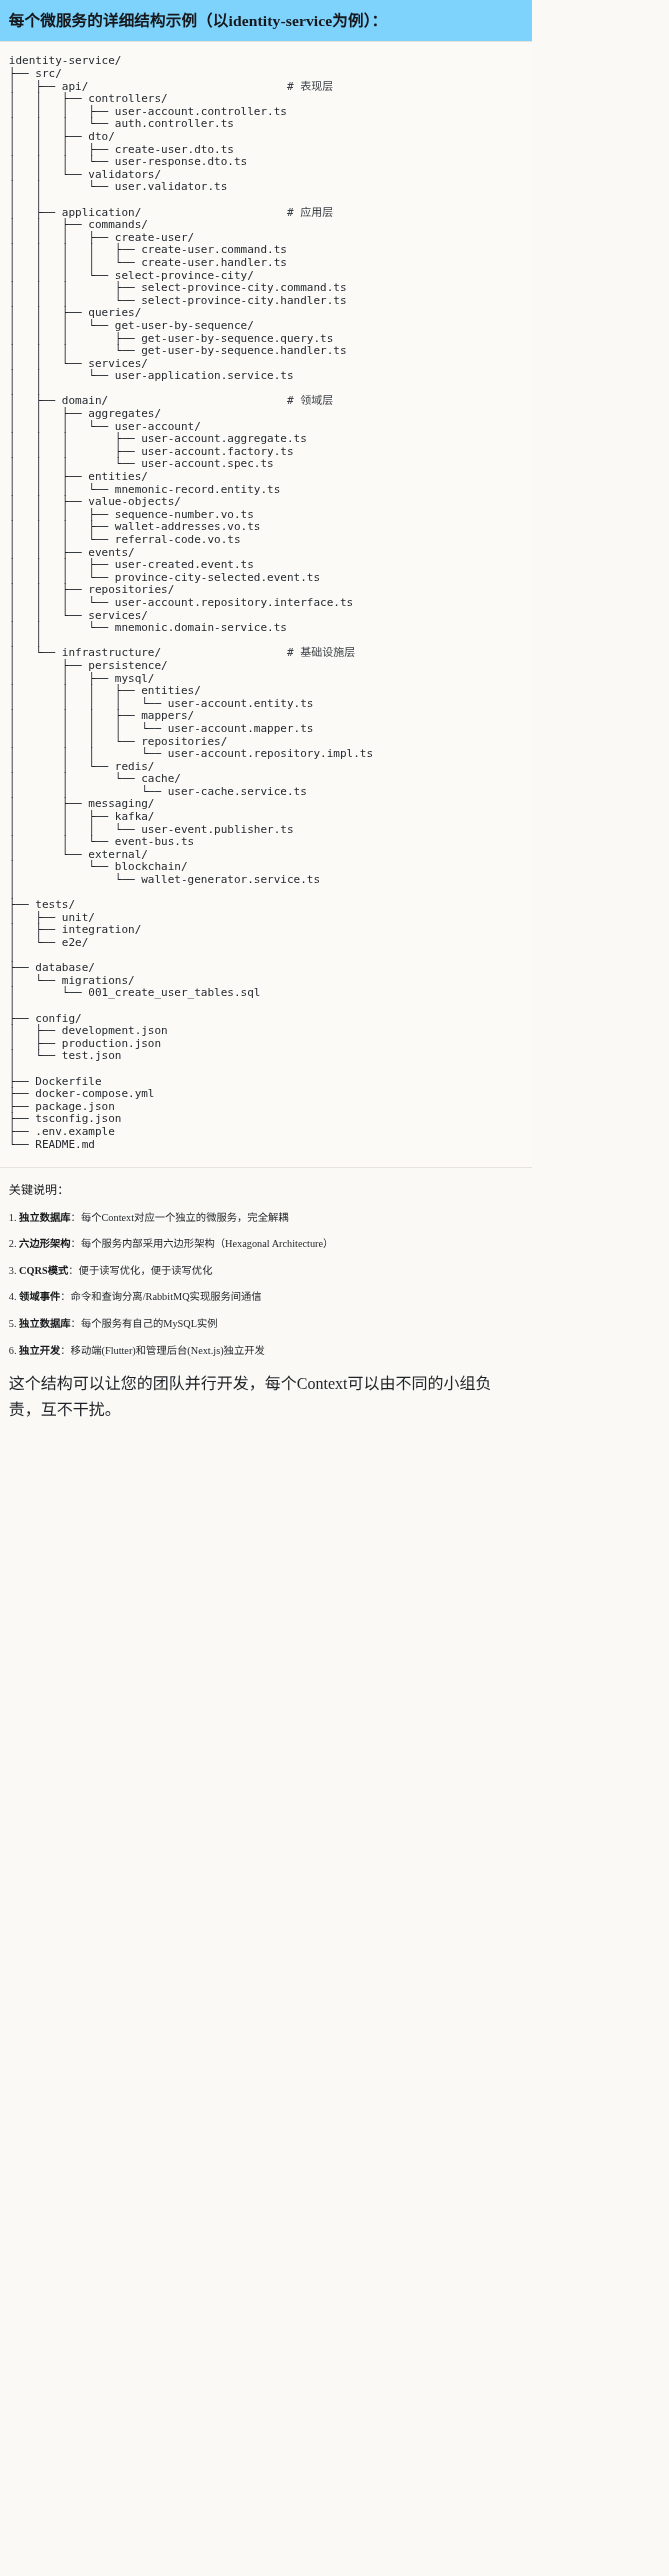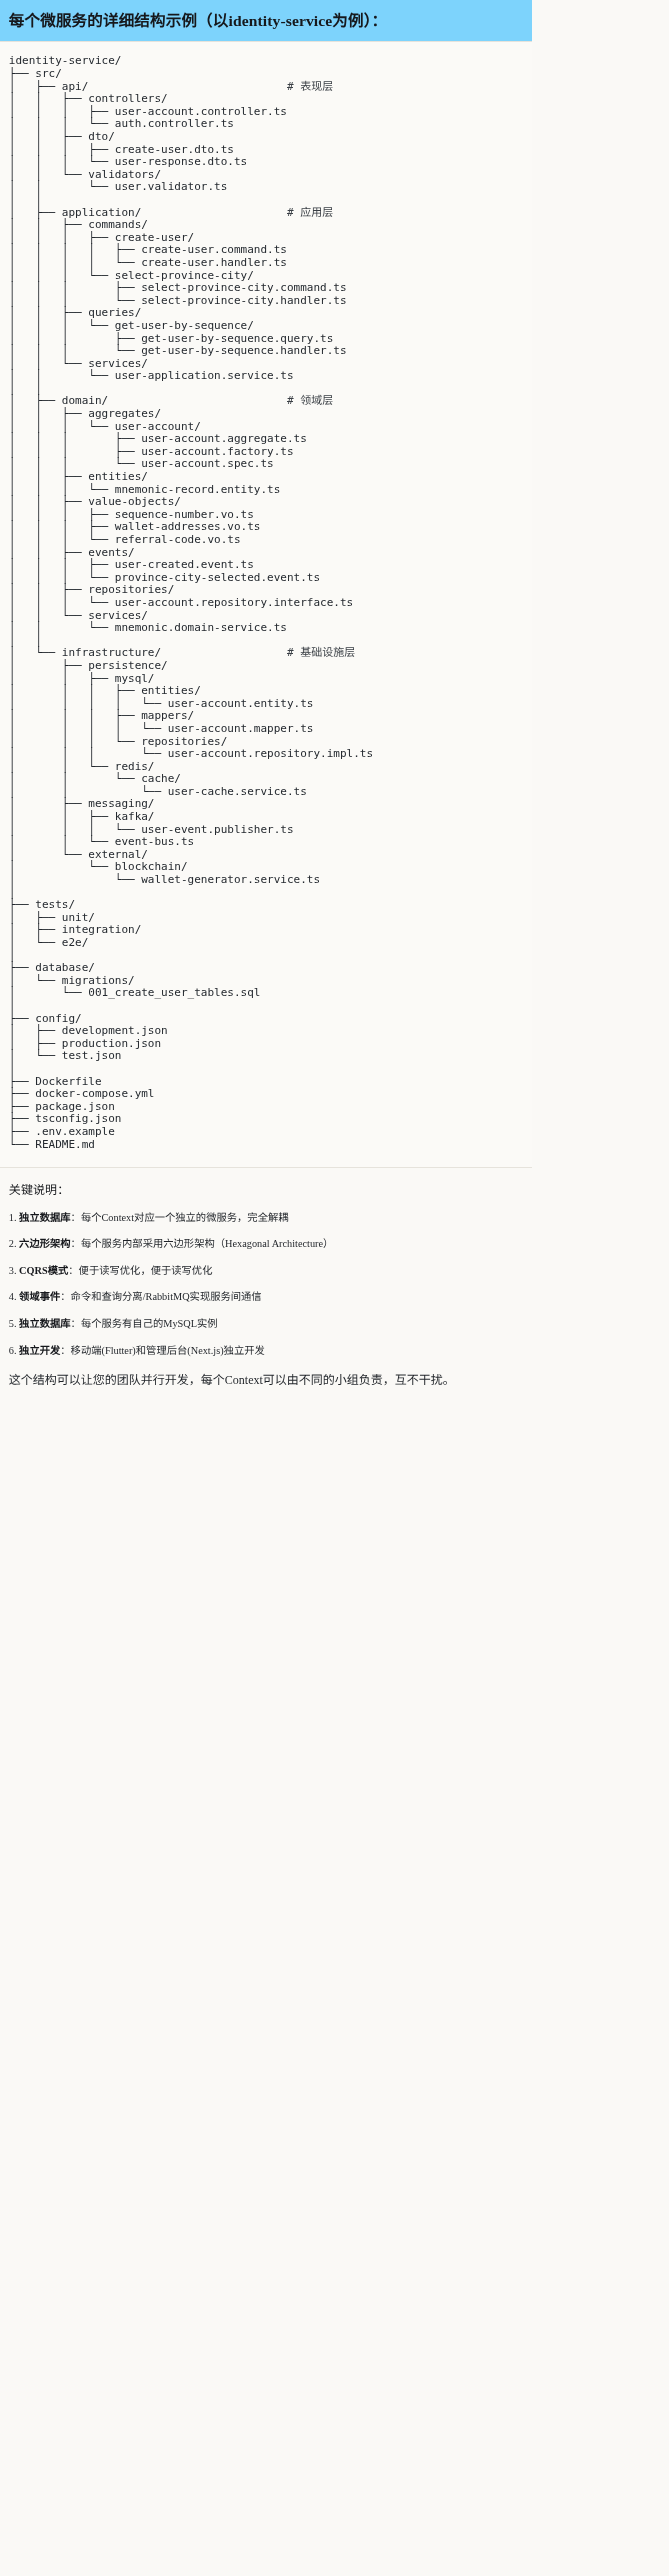--- a/index.html
+++ b/index.html
@@ -97,21 +97,21 @@
     color: #16181c;
   }
   ol.note-list .note-sep {
     font-weight: normal;
   }
   ol.note-list .note-desc {
     font-weight: normal;
   }
   .closing {
     font-family: "Liberation Serif", "DejaVu Serif", serif;
-    font-size: 12px;
+    font-size: 16px;
     line-height: 1.6;
     color: #1f2328;
     margin: 12.5px 0 0 0;
   }
 </style>
 </head>
 <body>
 
 <div class="page">
 

